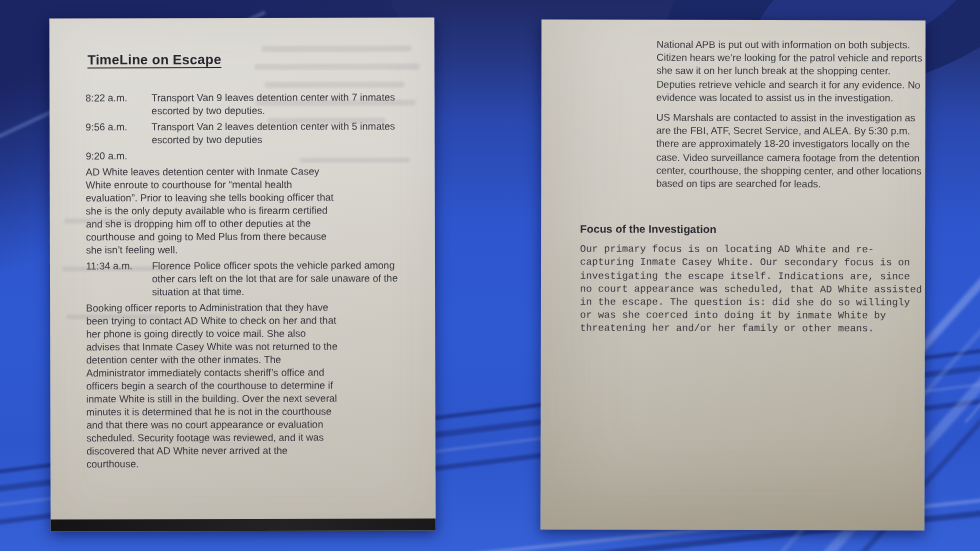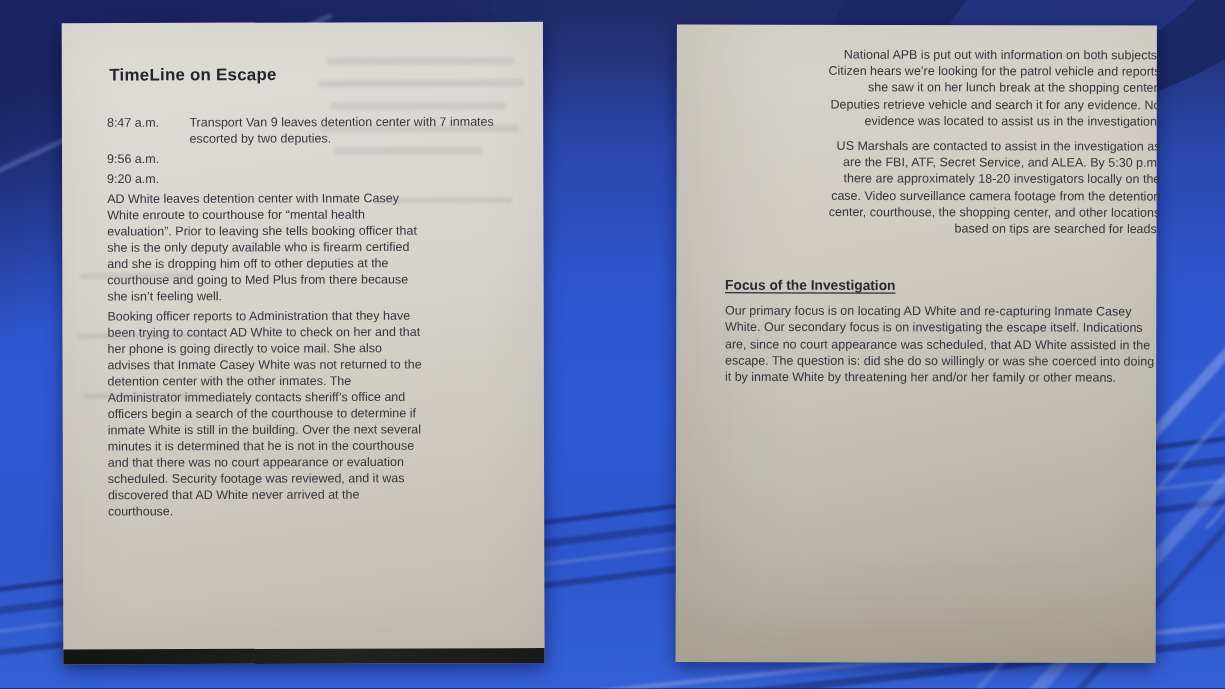--- a/index.html
+++ b/index.html
@@ -53,35 +53,35 @@
   .desk-edge{ position:absolute; left:0; right:0; bottom:0; height:12px;
     background:linear-gradient(90deg,#141414,#232323 60%,#191919); }
 
   
   .ghost{ position:absolute; background:rgba(122,117,128,.16); filter:blur(1.1px); border-radius:2px; }
 
   
   .doc-title{
     margin:34px 0 0 38px; display:inline-block;
     font-size:13.5px; font-weight:bold; letter-spacing:.2px;
-    color:#26252d; text-underline-offset:3px;
+    color:#26252d; text-decoration:underline; text-underline-offset:3px;
   }
   .entries{ margin-top:23px; padding-left:36px; }
   .tl-row{ display:flex; margin-bottom:3px; }
   .tl-time{ width:66px; flex:none; font-size:10px; line-height:13px; color:#36353d; }
   .tl-text{ width:256px; flex:none; font-size:10px; line-height:13px; color:#36353d; }
 
   .rp-body{ padding:18px 0 0 39px; }
-  .rp-para{ width:272px; margin:0 0 7px 76px; font-size:10px; line-height:13.2px; color:#36353d;text-align:right; }
+  .rp-para{ width:272px; margin:0 0 7px 76px; font-size:10px; line-height:13.2px; color:#36353d; }
   .rp-heading{
     display:inline-block; margin:26px 0 8px 0;
     font-size:11px; font-weight:bold; color:#2b2a32;
-    text-decoration:underline; text-underline-offset:2px;
+    text-underline-offset:2px;
   }
-  .rp-focus{ width:347px; font-size:10px; line-height:13.2px; color:#36353d; }
+  .rp-focus{ width:347px; font-size:10px; line-height:13.2px; color:#36353d;font-family:Liberation Mono, monospace; }
 </style>
 </head>
 <body>
 
 <div class="scene">
 
   <div class="fx navy-tl"></div>
   <div class="fx streak-tl"></div>
   <div class="fx navy-tr"></div>
   <div class="fx navy-tr2"></div>
@@ -104,31 +104,36 @@
     <div class="ghost" style="left:206px; top:82px;  width:160px; height:6px;"></div>
     <div class="ghost" style="left:218px; top:100px; width:118px; height:6px;"></div>
     <div class="ghost" style="left:250px; top:140px; width:110px; height:5px;"></div>
     <div class="ghost" style="left:14px;  top:200px; width:90px;  height:5px;"></div>
     <div class="ghost" style="left:12px;  top:248px; width:110px; height:5px;"></div>
     <div class="ghost" style="left:16px;  top:296px; width:96px;  height:5px;"></div>
 
     <div class="doc-title">TimeLine on Escape</div>
     <div class="entries">
         <div class="tl-row">
-          <div class="tl-time">8:47 a.m.</div>
+          <div class="tl-time">8:22 a.m.</div>
           <div class="tl-text">Transport Van 9 leaves detention center with 7 inmates escorted by two deputies.</div>
         </div>
         <div class="tl-row">
           <div class="tl-time">9:56 a.m.</div>
+          <div class="tl-text">Transport Van 2 leaves detention center with 5 inmates escorted by two deputies</div>
         </div>
         <div class="tl-row">
           <div class="tl-time">9:20 a.m.</div>
         </div>
         <div class="tl-row">
           <div class="tl-text">AD White leaves detention center with Inmate Casey White enroute to courthouse for “mental health evaluation”. Prior to leaving she tells booking officer that she is the only deputy available who is firearm certified and she is dropping him off to other deputies at the courthouse and going to Med Plus  from there because she isn’t feeling well.</div>
+        </div>
+        <div class="tl-row">
+          <div class="tl-time">11:34 a.m.</div>
+          <div class="tl-text">Florence Police officer spots the vehicle parked among other cars left on the lot that are for sale unaware of the situation at that time.</div>
         </div>
         <div class="tl-row">
           <div class="tl-text">Booking officer reports to Administration that they have been trying to contact AD White to check on her and that her phone is going directly to voice mail. She also advises that Inmate Casey White was not returned to the detention center with the other inmates. The Administrator immediately contacts sheriff’s office and officers begin a search of the courthouse to determine if inmate White is still in the building. Over the next several minutes it is determined that he is not in the courthouse and that there was no court appearance or evaluation scheduled. Security footage was reviewed, and it was discovered that AD White never arrived at the courthouse.</div>
         </div>
       </div>
     <div class="desk-edge"></div>
   </div>
 
   <div class="page page-right">
     <div class="rp-body">

